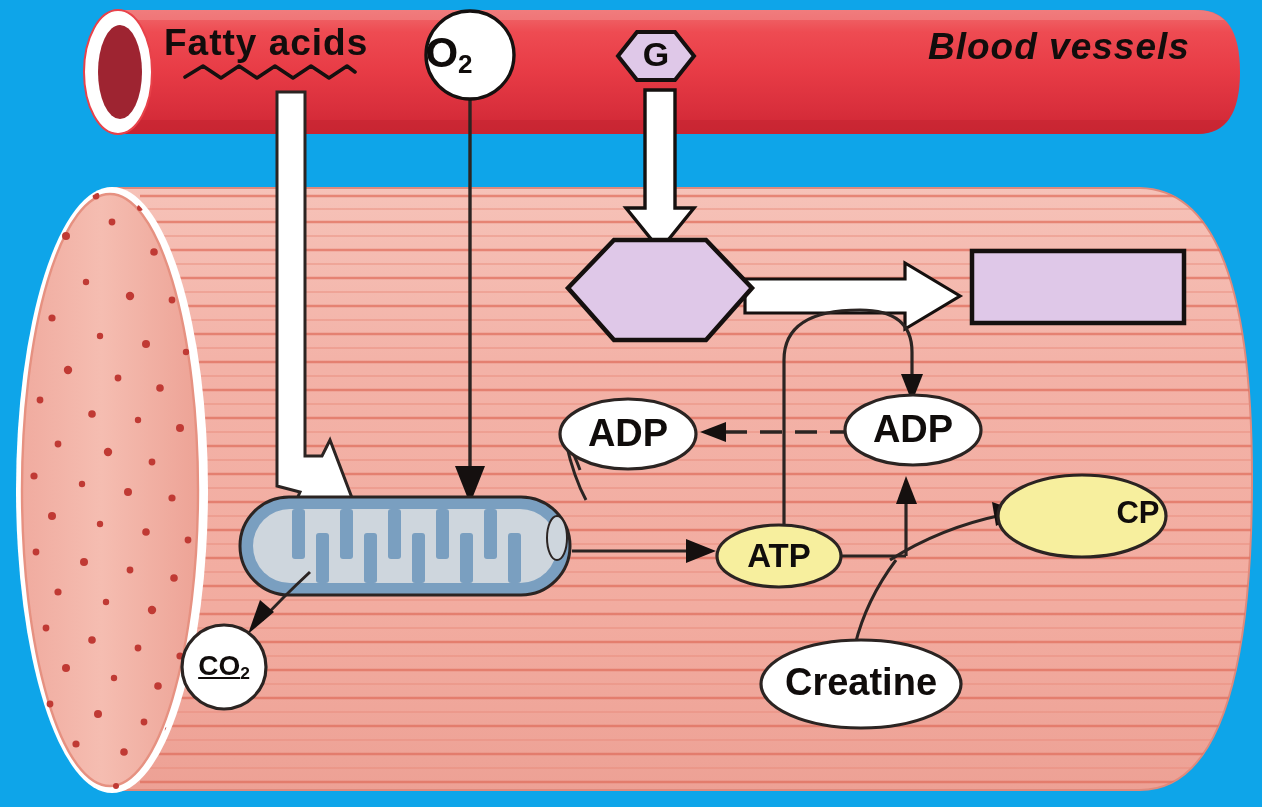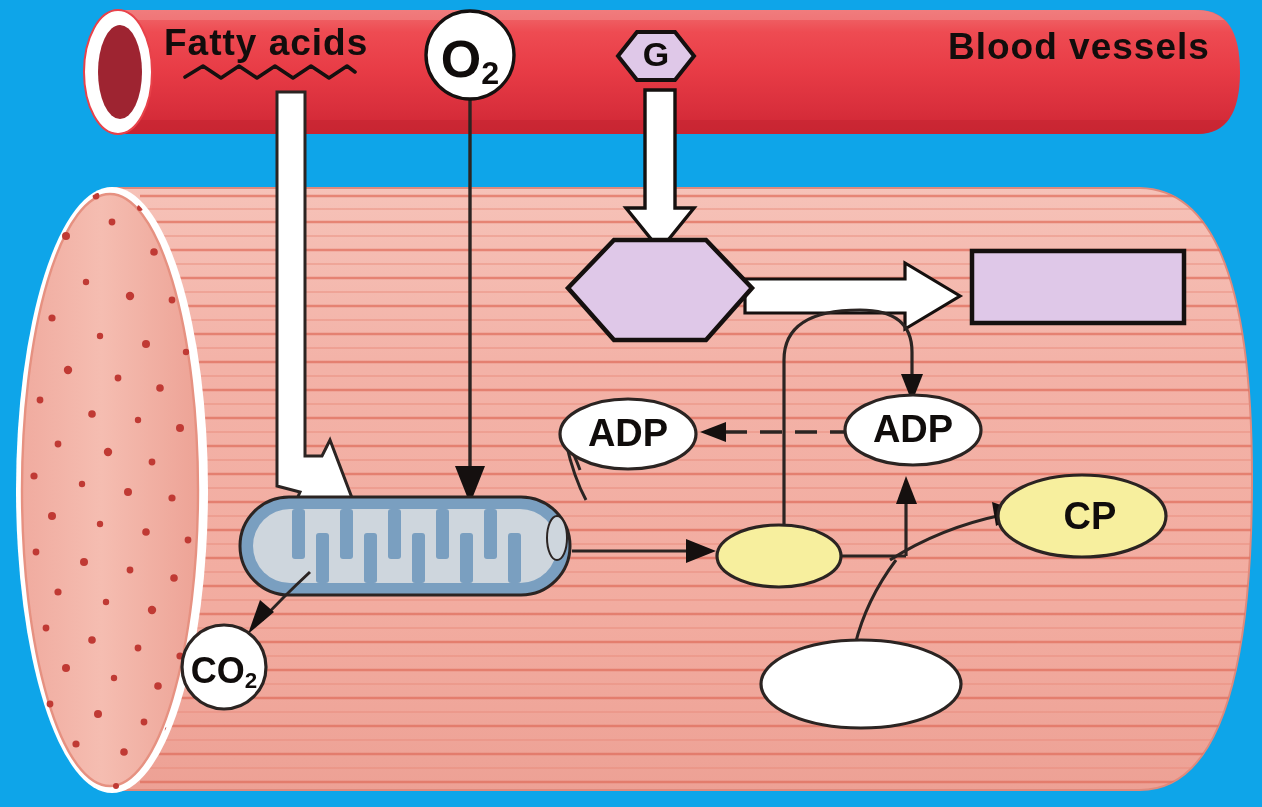--- a/index.html
+++ b/index.html
@@ -3,21 +3,21 @@
 <meta charset="utf-8">
 <style>
   html,body{margin:0;padding:0;background:#fff;}
   body{width:1262px;height:807px;overflow:hidden;
        font-family:"Liberation Sans","DejaVu Sans",sans-serif;}
   #stage{position:relative;width:1262px;height:807px;background:#0ea5e9;padding-left:44px;}
   #stage svg{position:absolute;left:0;top:0;}
   .lbl{position:absolute;font-weight:bold;color:#120d0c;white-space:nowrap;
        letter-spacing:.5px;}
   .lbl.fatty{left:164px;top:22px;font-size:37px;letter-spacing:1px;}
-  .lbl.blood{left:948px;top:26px;font-size:37px;letter-spacing:1px;}
+  .lbl.blood{left:928px;top:26px;font-size:37px;letter-spacing:1px;font-style:italic;}
   .lbl.mito{left:330px;top:631px;font-size:34px;letter-spacing:.2px;}
   .nodetext{position:absolute;font-weight:bold;color:#100c0b;
             white-space:nowrap;text-align:center;}
   .sub{font-size:.62em;vertical-align:-0.22em;}
 </style>
 </head>
 <body>
 
 <div id="stage">
 
@@ -265,29 +265,31 @@
   <ellipse cx="1082" cy="516" rx="84" ry="41" fill="#f7ef9e" stroke="#2b2422" stroke-width="3.2"></ellipse>
 
   <ellipse cx="861" cy="684" rx="100" ry="44" fill="#ffffff" stroke="#2b2422" stroke-width="3.2"></ellipse>
 
   <circle cx="224" cy="667" r="42" fill="#ffffff" stroke="#2b2422" stroke-width="3.2"></circle>
 </svg>
 
 <div class="lbl fatty">Fatty acids</div>
 <div class="lbl blood">Blood vessels</div>
 
-<div class="nodetext" style="left:420px;top:29px;width:100px;font-size:52px;"><span>O</span><span class="sub">2</span></div>
+<div class="nodetext" style="left:399px;top:29px;width:100px;font-size:42px;"><span>O</span><span class="sub">2</span></div>
 
 <div class="nodetext" style="left:606px;top:35px;width:100px;font-size:34px;">G</div>
 
 
 
 <div class="nodetext" style="left:568px;top:412px;width:120px;font-size:38px;">ADP</div>
 
 <div class="nodetext" style="left:853px;top:408px;width:120px;font-size:38px;">ADP</div>
 
-
-<div class="nodetext" style="left:1030px;top:495px;width:120px;font-size:38px;">CP</div>
-
-
-<div class="nodetext" style="left:184px;top:650px;width:80px;font-size:36px;"><span>CO</span><span class="sub">2</span></div>
+<div class="nodetext" style="left:719px;top:537px;width:120px;font-size:33px;">ATP</div>
+
+<div class="nodetext" style="left:1078px;top:495px;width:120px;font-size:31px;">CP</div>
+
+<div class="nodetext" style="left:761px;top:661px;width:200px;font-size:38px;">Creatine</div>
+
+<div class="nodetext" style="left:184px;top:650px;width:80px;font-size:28px;text-decoration:underline;"><span>CO</span><span class="sub">2</span></div>
 
 </div>
 
 </body></html>

